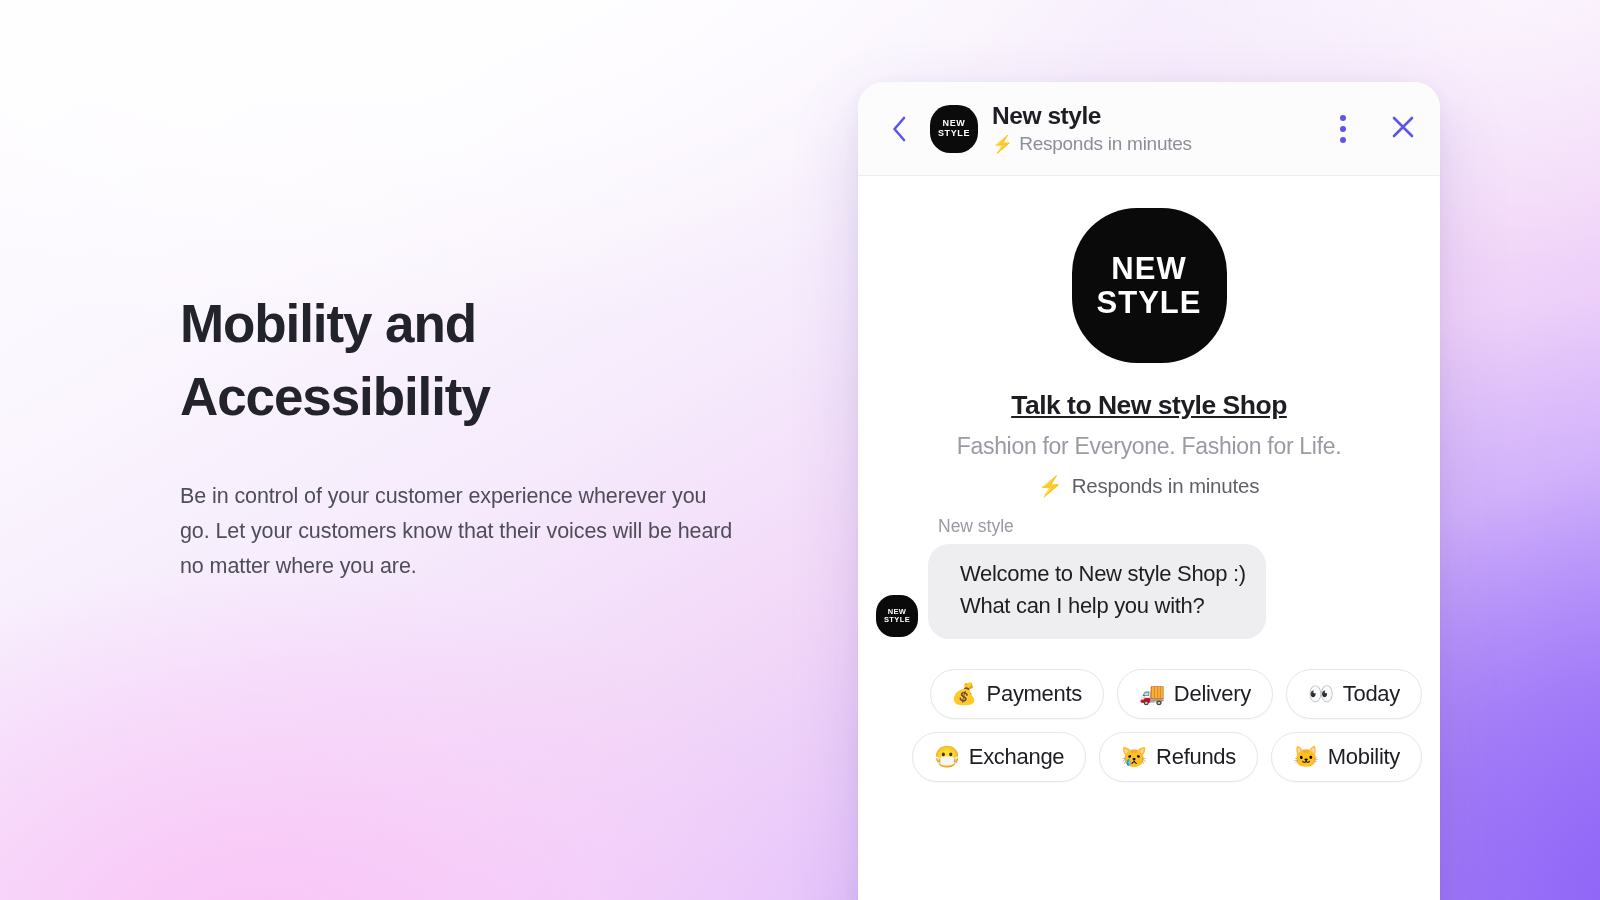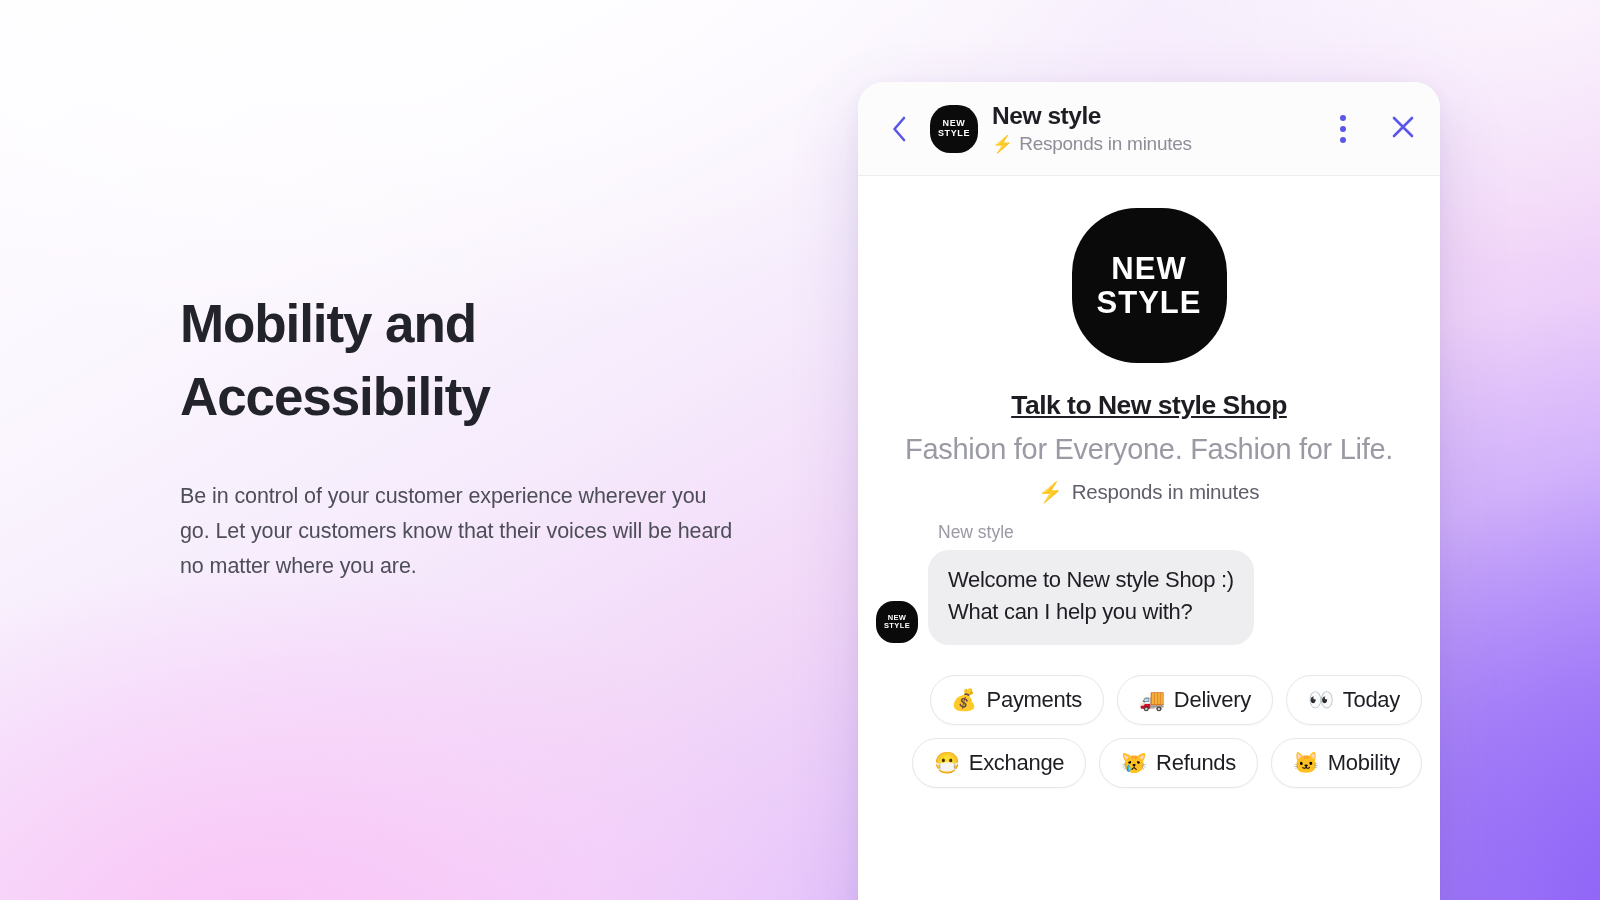--- a/index.html
+++ b/index.html
@@ -166,21 +166,21 @@
   #brand-logo .ln1 { font-size:31px; font-weight:bold; letter-spacing:1px; line-height:1.08; }
   #brand-logo .ln2 { font-size:31px; font-weight:bold; letter-spacing:1px; line-height:1.08; }
 
   #intro-title {
     margin-top:27px;
     font-size:26.5px; font-weight:bold;
     color:#1d1d23; letter-spacing:-.5px;text-decoration:underline;
   }
   #intro-tagline {
     margin-top:12px;
-    font-size:29px; color:#9a9aa4; letter-spacing:-.3px;
+    font-size:23px; color:#9a9aa4; letter-spacing:-.3px;
   }
   #intro-status-row {
     margin-top:14px;
     display:flex; align-items:center; justify-content:center; gap:8px;
   }
   #intro-status { font-size:20.5px; color:#5f5f6a; letter-spacing:-.2px; }
   .bolt-lg { font-size:20px; line-height:1; }
 
   #day-divider {
     margin-top:27px;
@@ -202,21 +202,21 @@
     display:flex; flex-direction:column;
     align-items:center; justify-content:center;
     color:#fff; margin-bottom:2px;
   }
   #msg-avatar .ln1, #msg-avatar .ln2 {
     font-size:7.5px; font-weight:bold; letter-spacing:.4px; line-height:1.08;
   }
   #msg-bubble {
     background:#eeeef0;
     border-radius:21px;
-    padding:14px 20px 16px 20px;
+    padding:14px 20px 16px 32px;
     font-size:22px; line-height:1.47;
     color:#1d1d23; letter-spacing:-.3px;
     max-width:400px;
     white-space:pre-line;
   }
 
   
   #quick-replies {
     margin-top:30px;
     padding:0 18px 0 18px;

